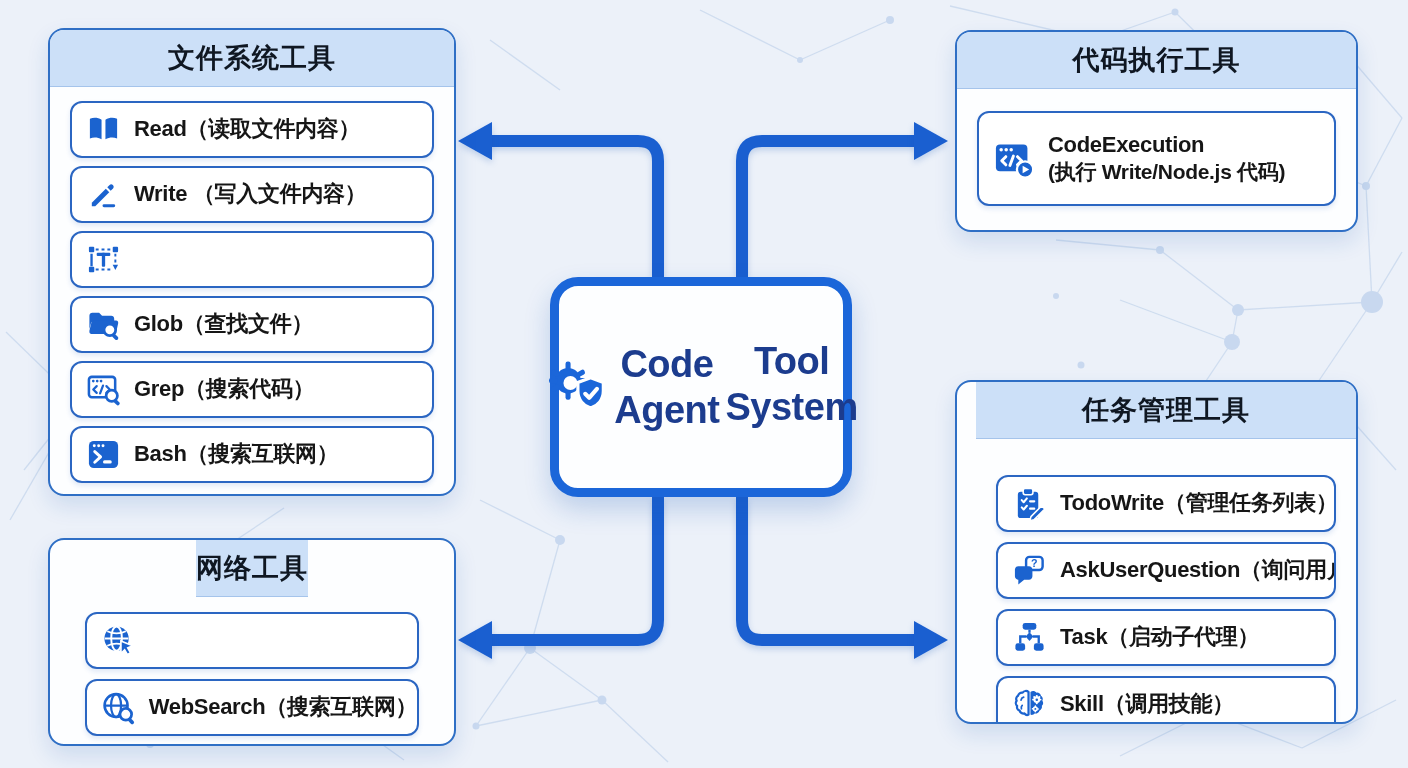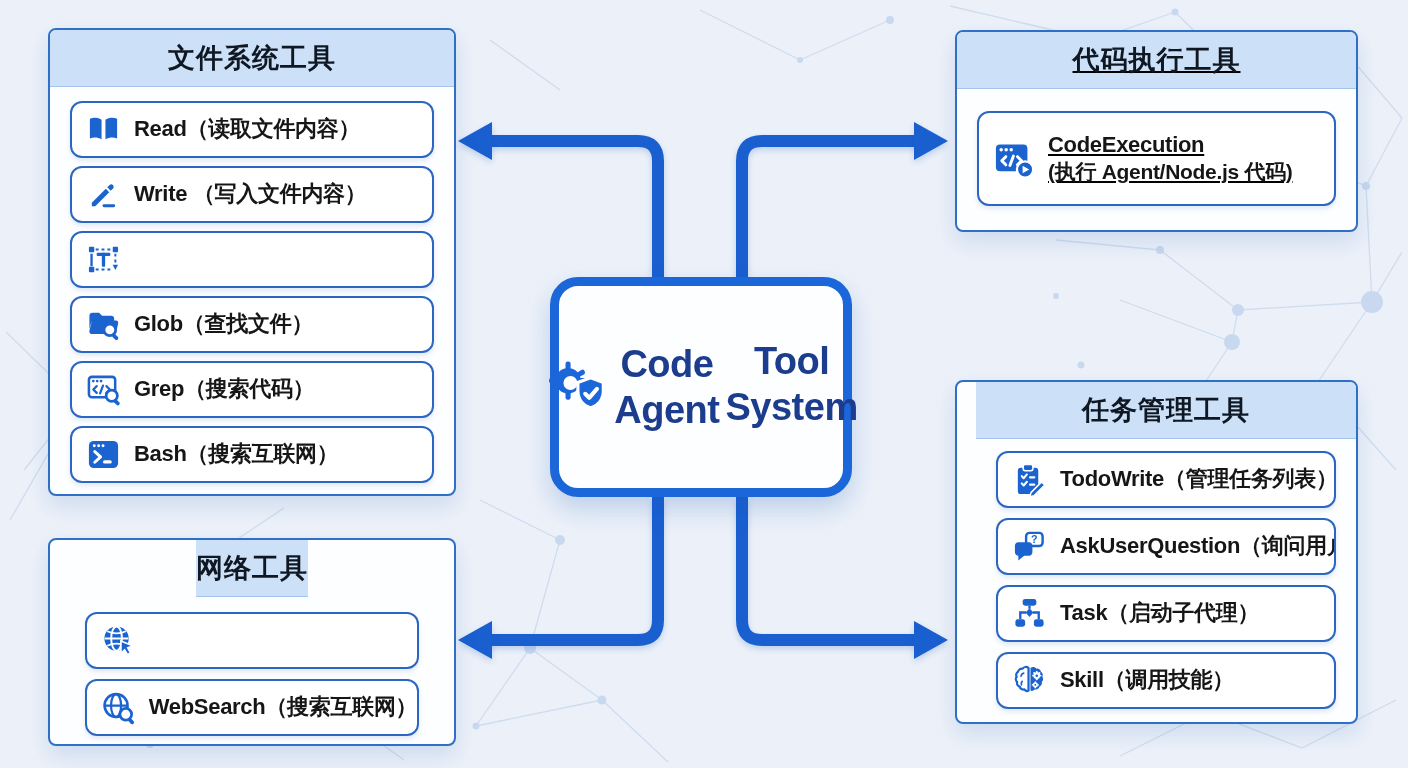--- a/index.html
+++ b/index.html
@@ -20,43 +20,43 @@
   }
   .canvas{position:absolute;inset:0;width:1408px;height:768px;}
   .bg-plexus{position:absolute;inset:0;z-index:0;}
   .arrow-layer{position:absolute;inset:0;z-index:1;}
   .arrow-layer path, .arrow-layer polygon{filter:drop-shadow(0 3px 3px rgba(21,86,180,.22));}
 
   .panel{
     position:absolute;z-index:2;
     background:#fdfeff;
     border:2px solid var(--panel-border);
-    border-radius:8px;
+    border-radius:16px;
     box-shadow:0 10px 22px rgba(21,86,180,.14);
     display:flex;flex-direction:column;
     overflow:hidden;
   }
   .panel-header{
     flex:0 0 57px;
     background:var(--header-bg);
     border-bottom:1px solid rgba(47,111,197,.25);
     display:flex;align-items:center;justify-content:center;
     font-size:27px;font-weight:700;color:#0f1722;
     letter-spacing:1px;
   }
   .panel-items{
     flex:1;display:flex;flex-direction:column;
     padding:14px 20px;gap:8px;
   }
   .pos-top-left{left:48px;top:28px;width:408px;height:468px;}
-  .pos-top-right{left:955px;top:30px;width:403px;height:202px;text-decoration:underline;}
+  .pos-top-right{left:955px;top:30px;width:403px;height:202px;}
   .pos-bottom-left{left:48px;top:538px;width:408px;height:208px;align-items:center;}
   .pos-bottom-left .panel-items{gap:10px;padding-top:15px;}
   .pos-bottom-right{left:955px;top:380px;width:403px;height:344px;padding-left:19px;}
-  .pos-bottom-right .panel-items{gap:10px;padding-top:12px;}
+  .pos-bottom-right .panel-items{gap:10px;padding-top:12px;margin-top:24px;}
   .pos-top-right .panel-items{padding-top:22px;}
 
   .tool-item{
     flex:0 0 57px;
     background:#fff;
     border:2px solid #2b66c2;
     border-radius:12px;
     box-shadow:0 3px 5px rgba(21,86,180,.12);
     display:flex;align-items:center;
     padding-left:14px;gap:13px;
@@ -303,21 +303,21 @@
                 <polyline points="11,16 7.5,19.5 11,23"></polyline>
                 <line x1="14.5" y1="23.5" x2="17.5" y2="15.5"></line>
                 <polyline points="21,16 24.5,19.5 21,23"></polyline>
               </g>
               <circle cx="27.5" cy="27" r="7" fill="currentColor" stroke="#fff" stroke-width="2"></circle>
               <polygon points="25.4,23.7 25.4,30.3 31,27" fill="#fff"></polygon>
             </svg>
           </span>
           <span class="tool-text">
             <span class="tool-label">CodeExecution</span>
-            <span class="tool-sublabel">(执行 Agent/Node.js 代码)</span>
+            <span class="tool-sublabel">(执行 Write/Node.js 代码)</span>
           </span>
         </div>
       </div>
   </section>
 
   <section class="panel pos-bottom-left">
     <header class="panel-header">网络工具</header>
     <div class="panel-items">
         <div class="tool-item">
           <span class="tool-icon">

